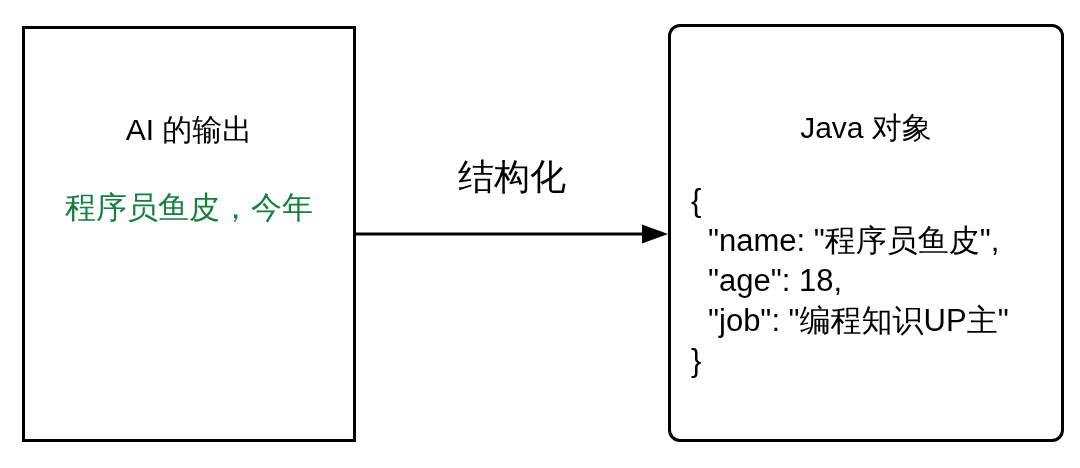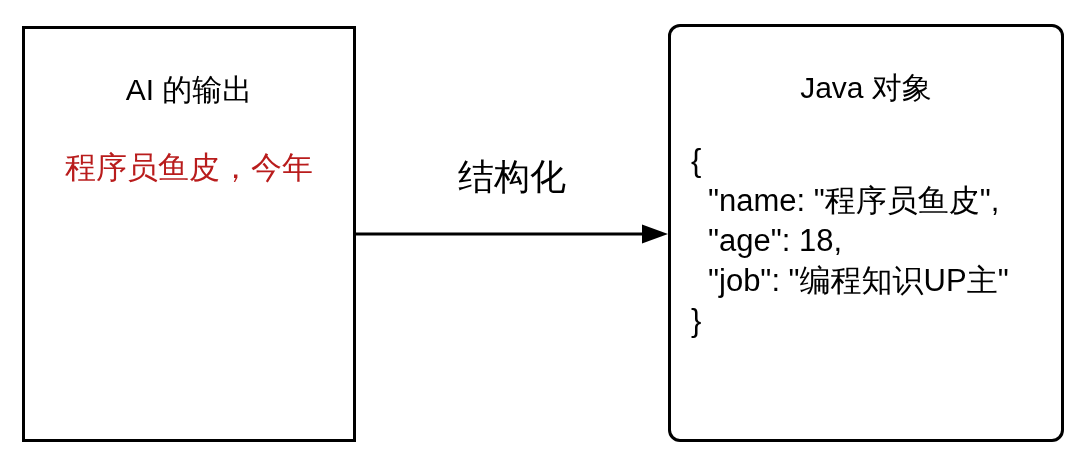--- a/index.html
+++ b/index.html
@@ -29,32 +29,32 @@
     height: 416px;
   }
   .box-right {
     left: 668px;
     top: 24px;
     width: 396px;
     height: 418px;
     border-radius: 12px;
   }
   .box-title {
-    margin-top: 44px;
+    margin-top: 84px;
     text-align: center;
     font-size: 30px;
     line-height: 34px;
     color: #000000;
   }
   .box-body {
     margin-top: 41px;
     text-align: center;
     font-size: 31px;
     line-height: 40px;
-    color: #b91c1c;
+    color: #15803d;
   }
   .code-block {
     margin-top: 36px;
     padding-left: 20px;
     font-size: 31px;
     line-height: 40px;
     text-align: left;
     color: #000000;
     white-space: nowrap;
   }

